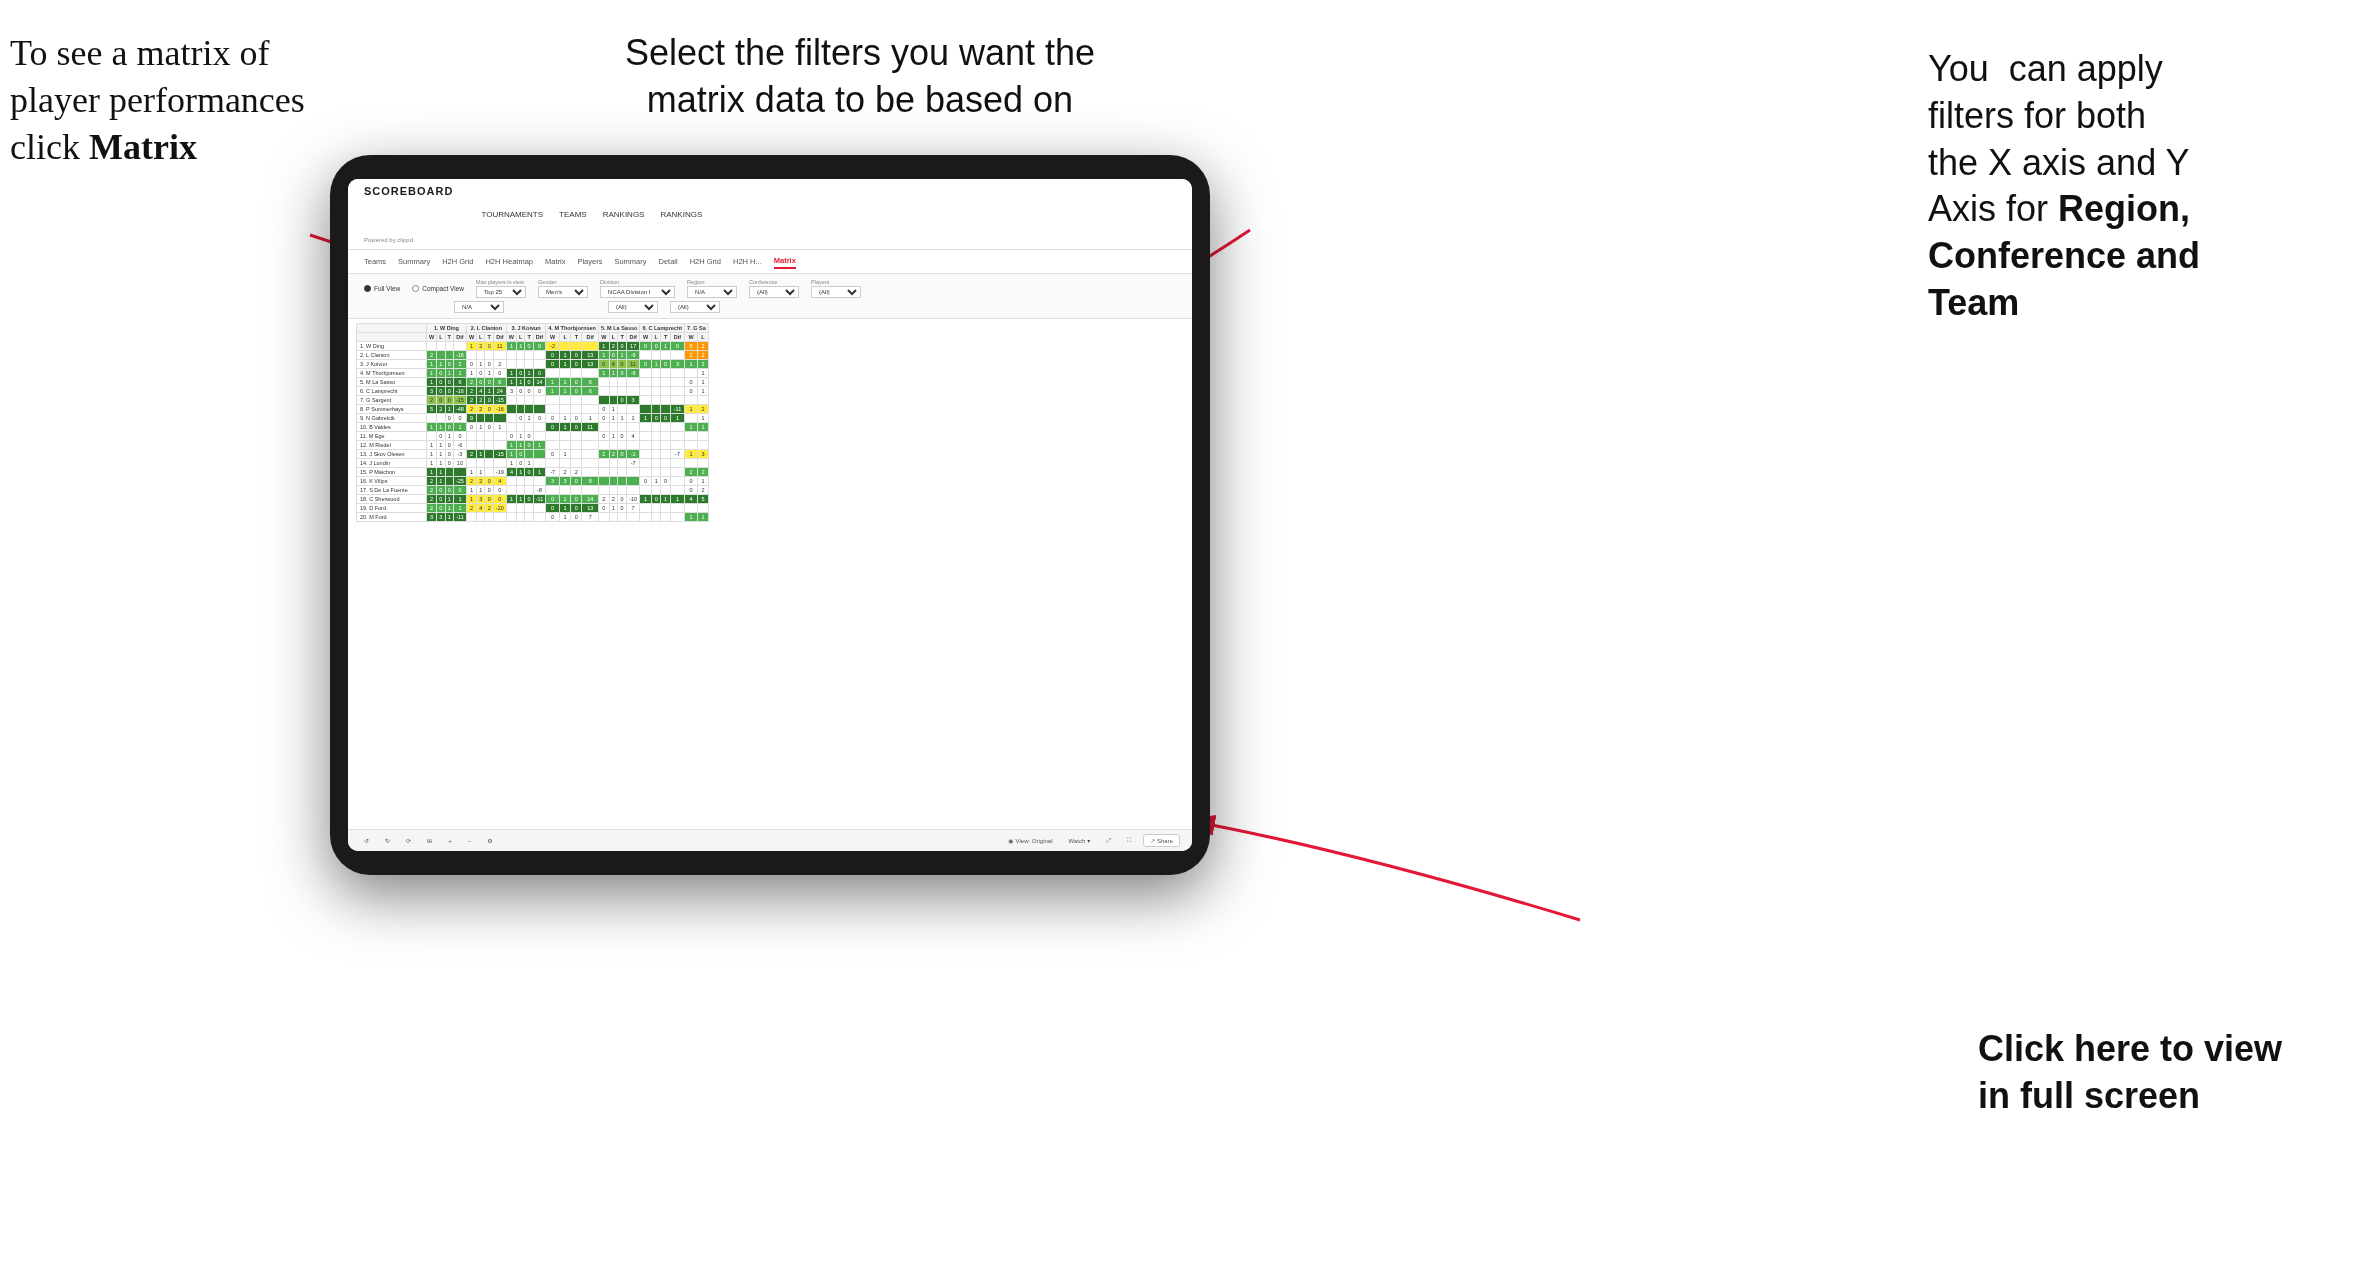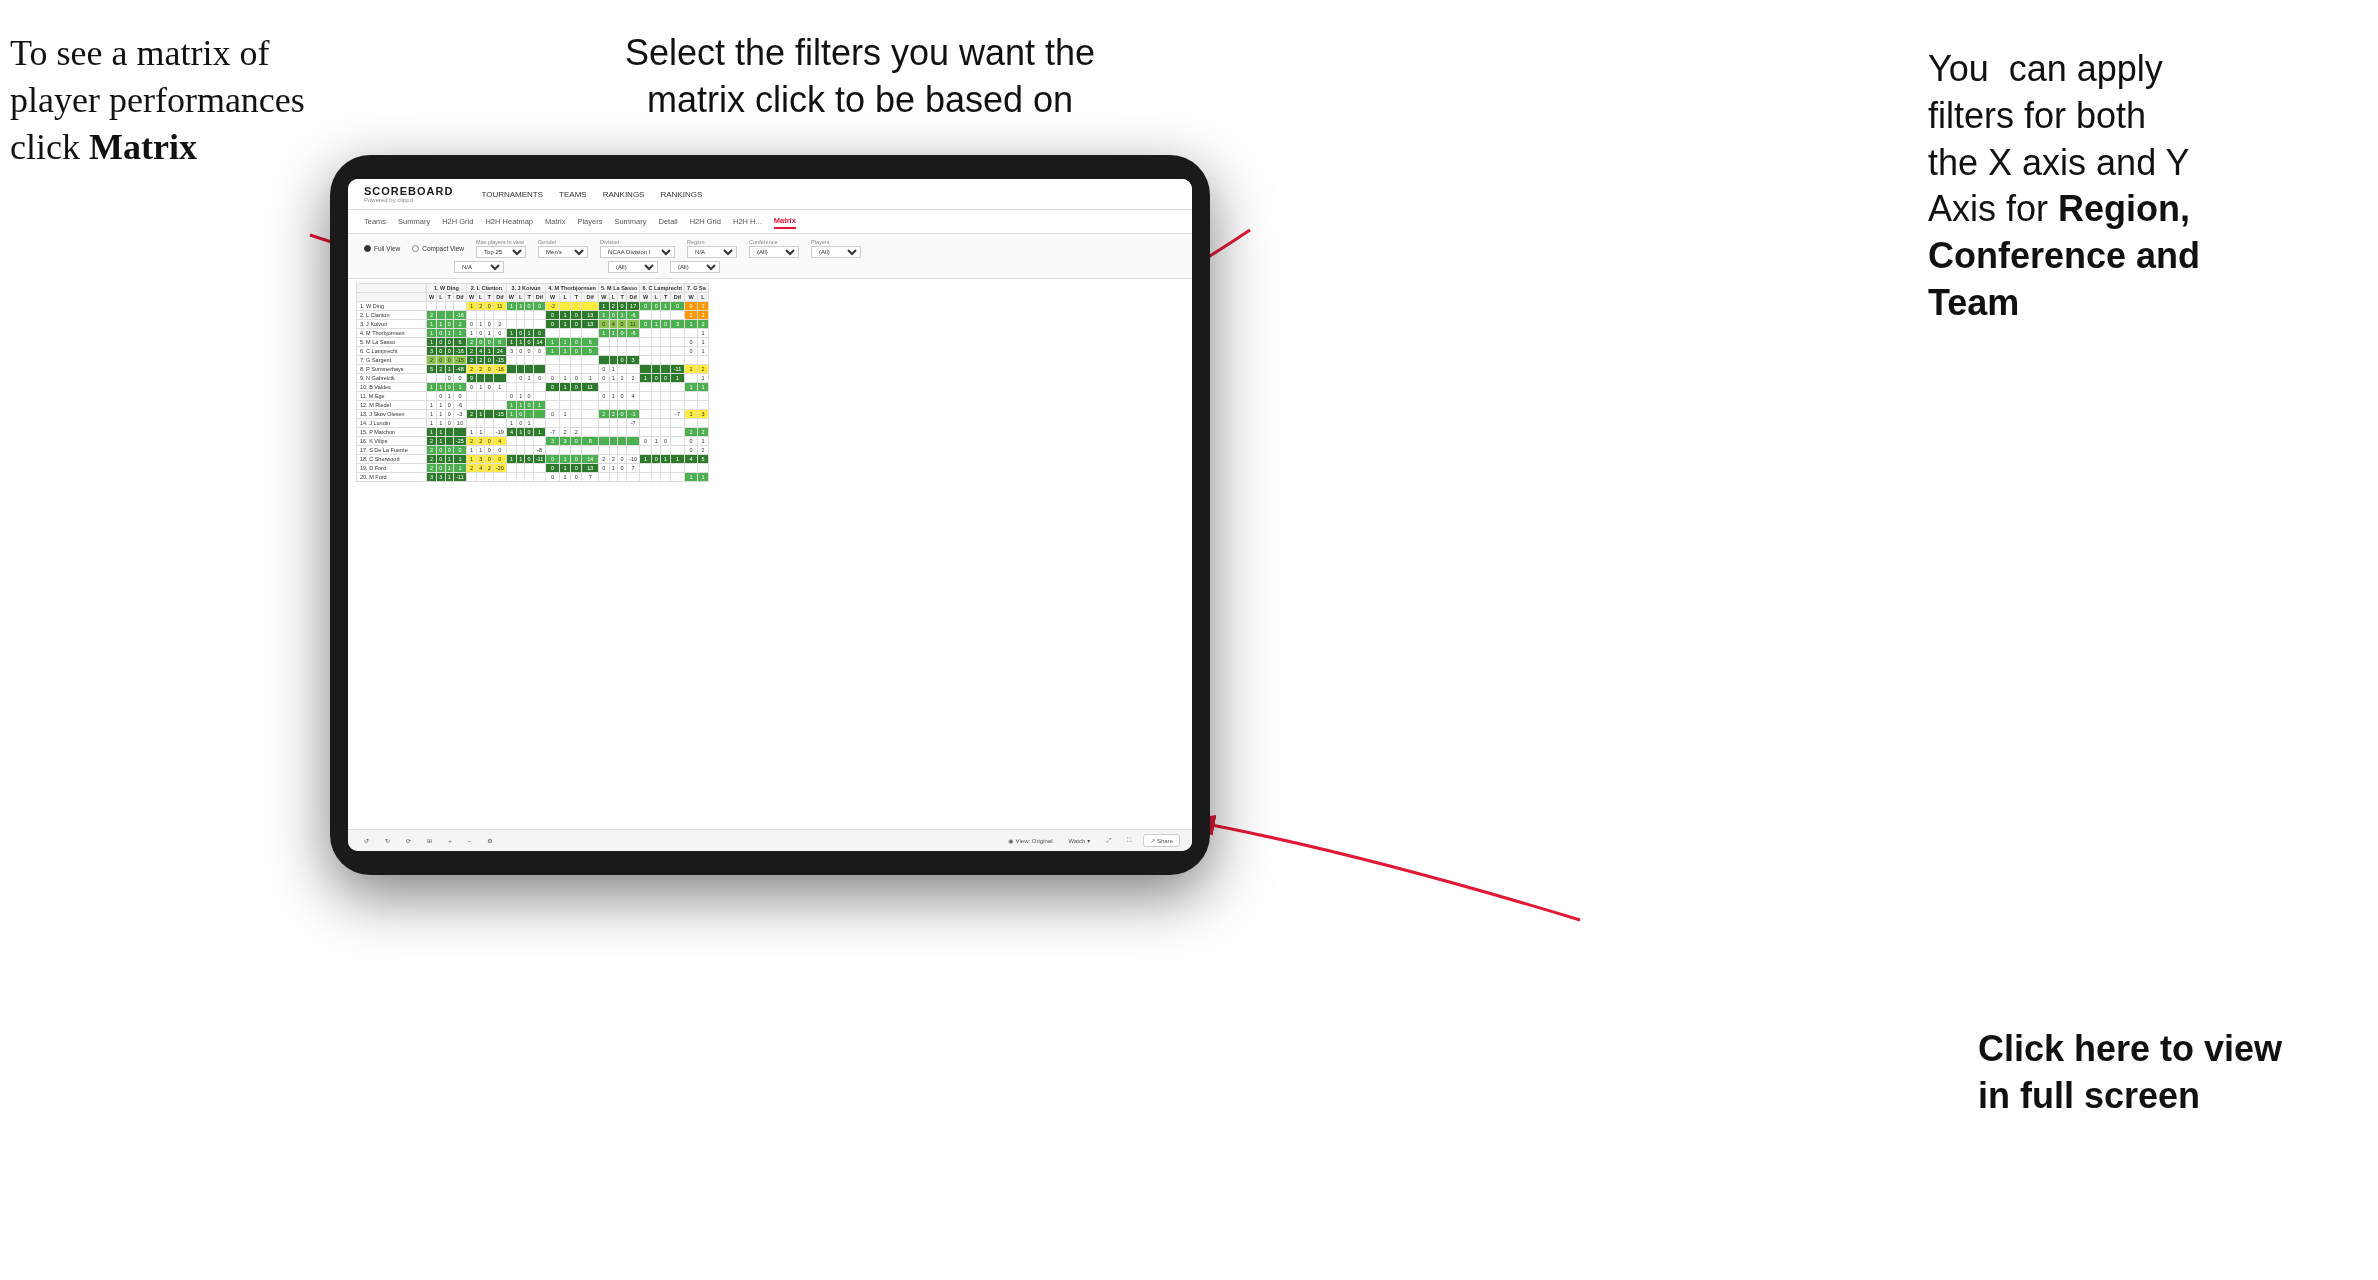--- a/index.html
+++ b/index.html
@@ -62,20 +62,21 @@
       border-bottom: 1px solid #e0e0e0;
       padding: 6px 16px;
       display: flex;
       align-items: center;
       gap: 20px;
     }
 
     .scoreboard-logo {
       display: flex;
       flex-direction: column;
+      gap: 40px;
     }
 
     .logo-title {
       font-size: 11px;
       font-weight: 900;
       color: #1a1a1a;
       letter-spacing: 1px;
     }
 
     .logo-subtitle {
@@ -306,21 +307,21 @@
   <path d="M 1250 230 Q 1130 310 1040 345" stroke="#e31837" stroke-width="3" fill="none" marker-end="url(#arrowhead)"></path>
 
   <path d="M 1580 920 Q 1350 850 1185 820" stroke="#e31837" stroke-width="3" fill="none" marker-end="url(#arrowhead)"></path>
 </svg>
 
 <div class="annotation ann-top-left">
   <span>To see a matrix of<br>player performances<br>click <strong>Matrix</strong></span>
 </div>
 
 <div class="annotation ann-top-center">
-  <span>Select the filters you want the matrix click to be based on</span>
+  <span>Select the filters you want the matrix data to be based on</span>
 </div>
 
 <div class="annotation ann-top-right">
   <span>You&nbsp; can apply<br>filters for both<br>the X axis and Y<br>Axis for <strong>Region,<br>Conference and<br>Team</strong></span>
 </div>
 
 <div class="annotation ann-bottom-right">
   <span>Click here to view<br>in full screen</span>
 </div>
 

